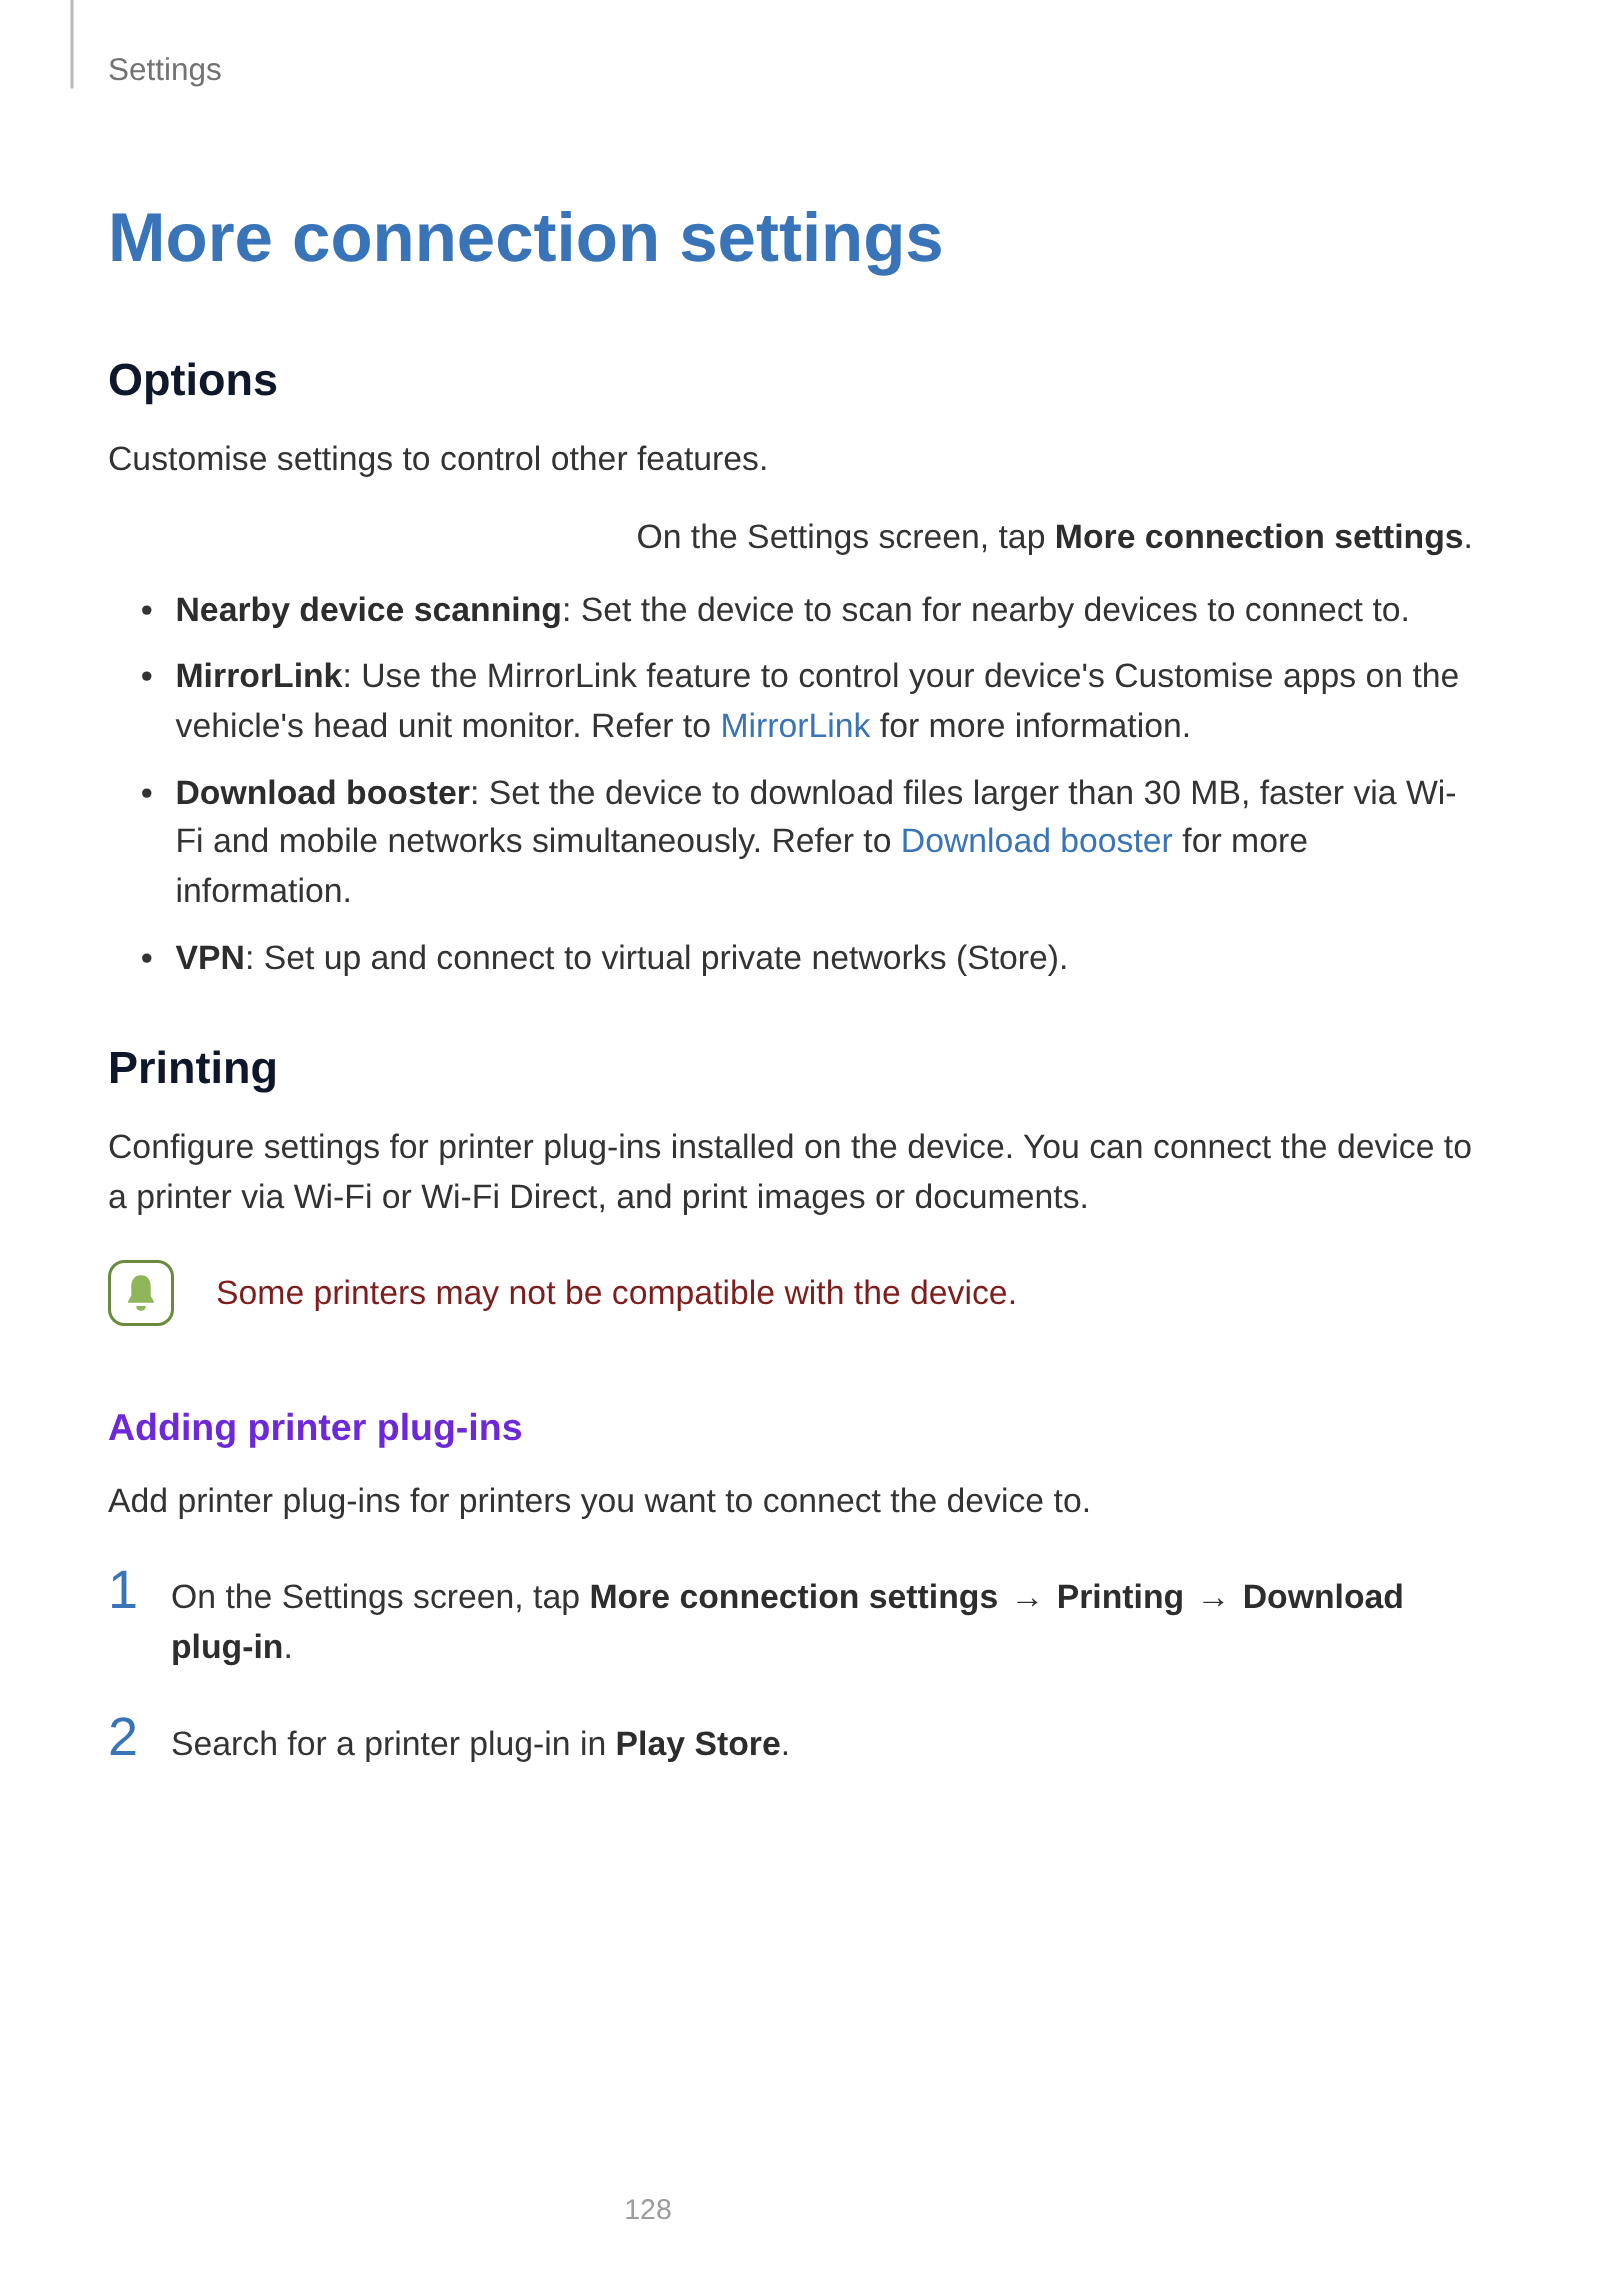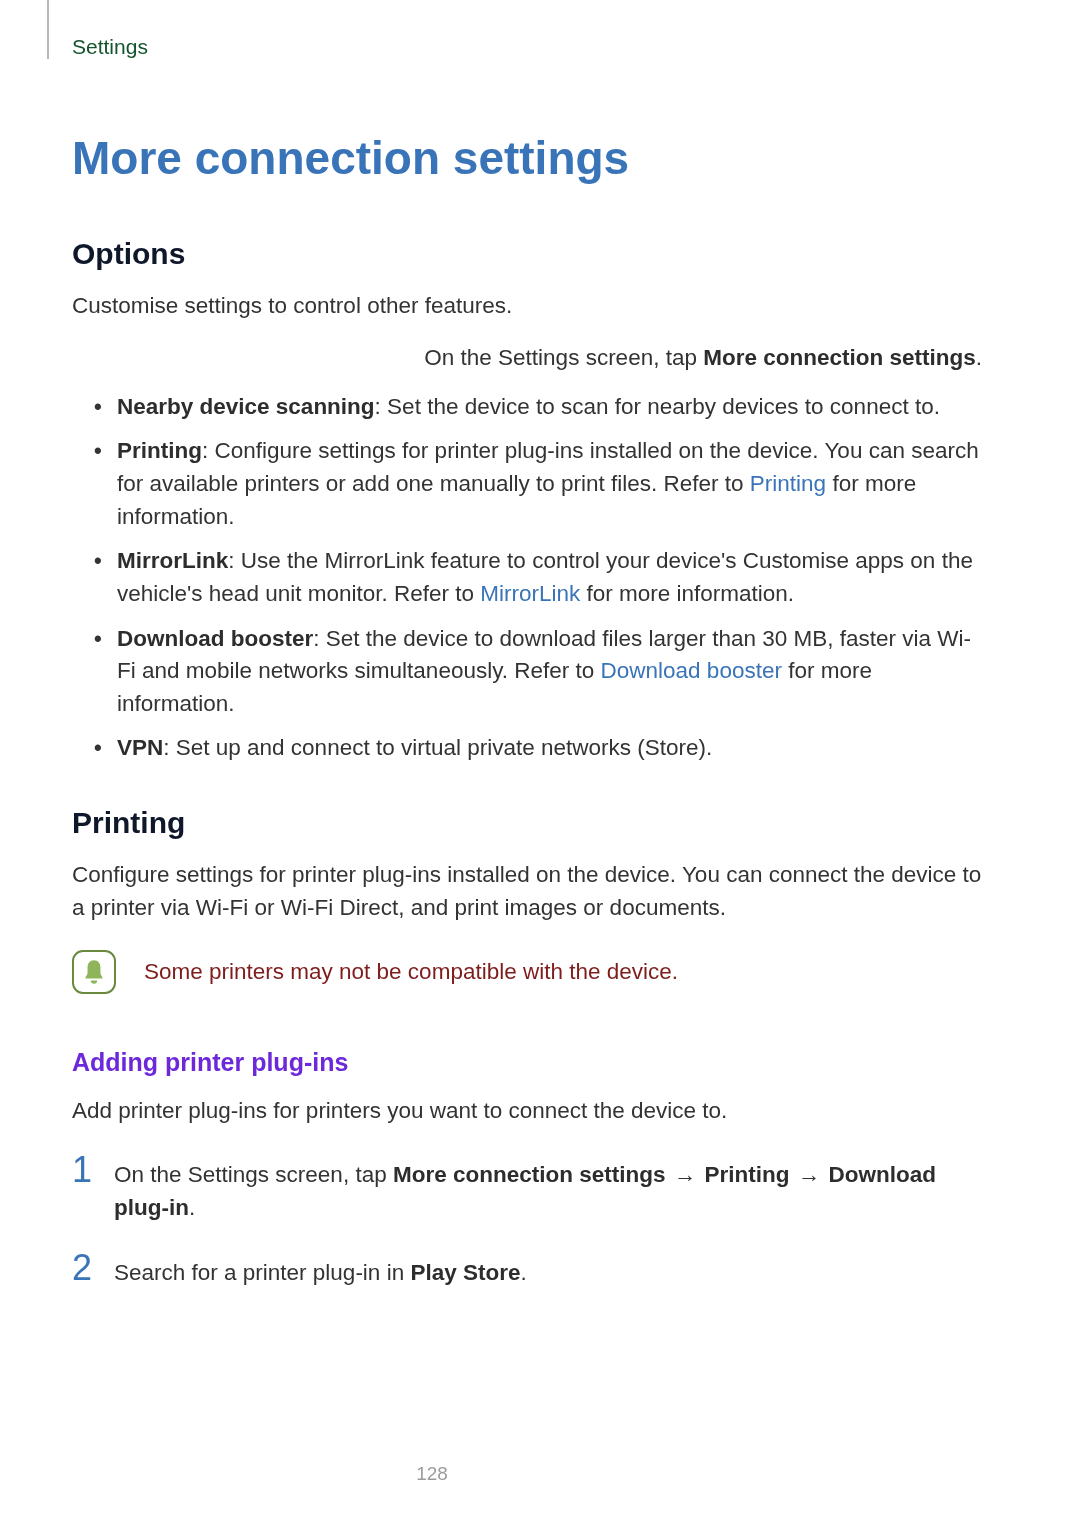--- a/index.html
+++ b/index.html
@@ -21,21 +21,21 @@
   .header-rule {
     position: absolute;
     left: 47px;
     top: 0px;
     width: 2px;
     height: 59px;
     background: #b8b8b8;
   }
   .breadcrumb {
     font-size: 21px;
-    color: #14532d;
+    color: #737373;
     margin: 5px 0 0 0;
     font-weight: 400;
   }
   h1.page-title {
     font-size: 46px;
     font-weight: 600;
     color: #3a74b8;
     margin: 74px 0 0 0;
     line-height: 1.1;
   }
@@ -167,23 +167,20 @@
 
   <p class="body">Customise settings to control other features.</p>
 
   <p class="body tight">
     <span>On the Settings screen, tap </span><b>More connection settings</b><span>.</span>
   </p>
 
   <ul class="bullets">
     <li>
       <b>Nearby device scanning</b><span>: Set the device to scan for nearby devices to connect to.</span>
-    </li>
-    <li>
-      <b>Printing</b><span>: Configure settings for printer plug-ins installed on the device. You can search for available printers or add one manually to print files. Refer to </span><a class="link" href="#">Printing</a><span> for more information.</span>
     </li>
     <li>
       <b>MirrorLink</b><span>: Use the MirrorLink feature to control your device's Customise apps on the vehicle's head unit monitor. Refer to </span><a class="link" href="#">MirrorLink</a><span> for more information.</span>
     </li>
     <li>
       <b>Download booster</b><span>: Set the device to download files larger than 30 MB, faster via Wi-Fi and mobile networks simultaneously. Refer to </span><a class="link" href="#">Download booster</a><span> for more information.</span>
     </li>
     <li>
       <b>VPN</b><span>: Set up and connect to virtual private networks (Store).</span>
     </li>

